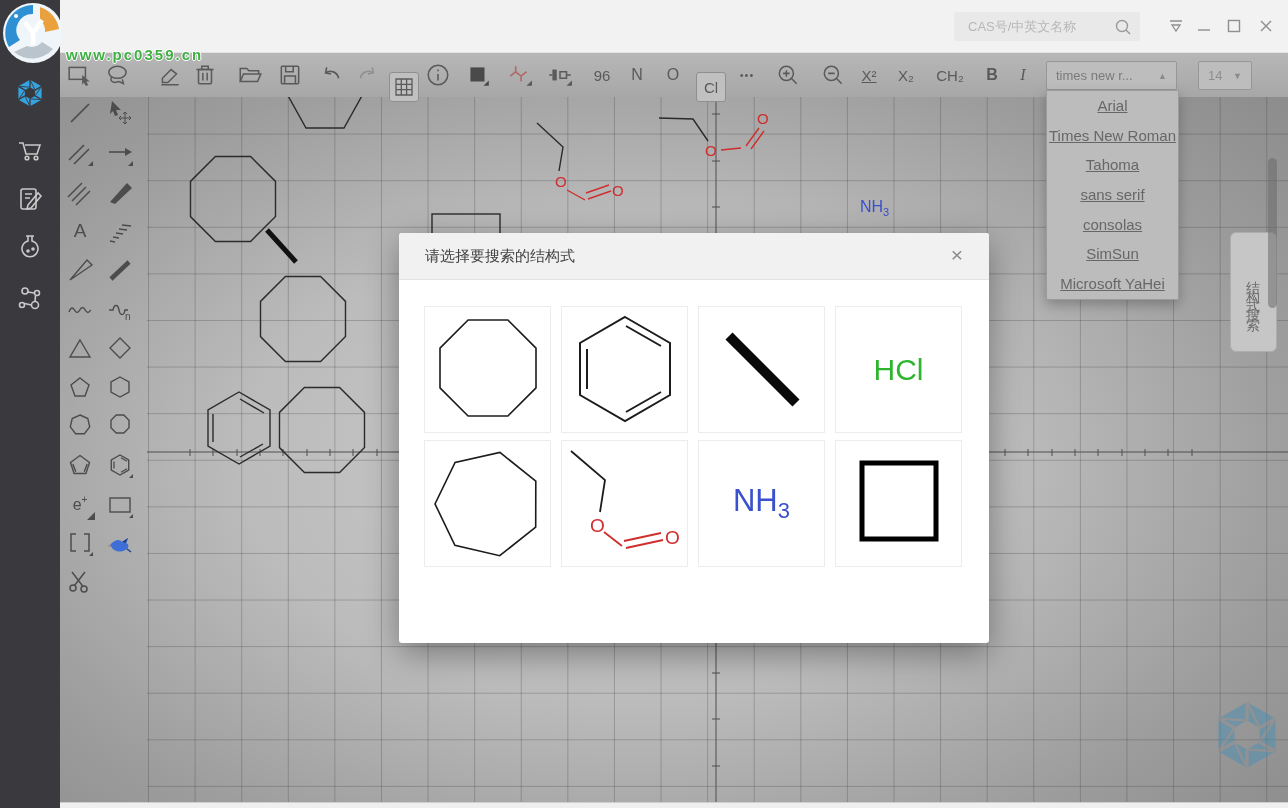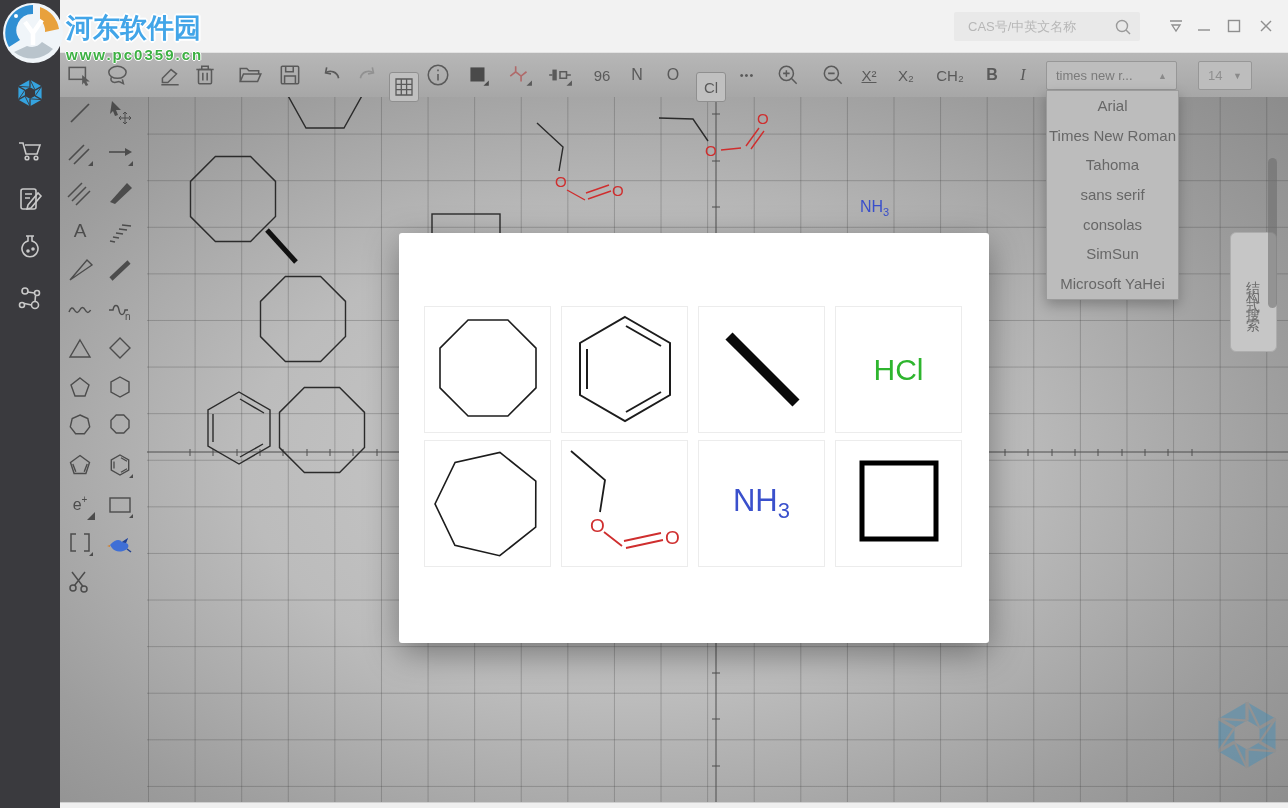--- a/index.html
+++ b/index.html
@@ -34,21 +34,21 @@
   .structs{position:absolute;left:0;top:0;width:1228px;height:705px;}
   .nh3-canvas{position:absolute;left:800px;top:101px;font-size:16px;color:#3a50cc;}
   .nh3-canvas sub{font-size:11px;}
 
   
   .palette{left:60px;top:97px;width:87px;height:705px;z-index:5;}
   .pbtn{position:absolute;width:32px;height:32px;display:flex;align-items:center;justify-content:center;color:#4c4c4c;}
 
   
   .fontlist{left:1046px;top:90px;width:131px;background:#bcbcbc;border:1px solid #9b9b9b;box-shadow:0 5px 12px rgba(0,0,0,.25);z-index:15;}
-  .fontlist .fitem{height:29.7px;line-height:29.7px;text-align:center;font-size:15px;color:#676767;}
+  .fontlist .fitem{height:29.7px;line-height:29.7px;text-align:center;font-size:15px;color:#676767;text-decoration:underline;}
 
   
   .sidetab{left:1230px;top:232px;width:47px;height:120px;background:#c6c6c6;border:1px solid #adadad;border-radius:6px;box-sizing:border-box;z-index:6;
     display:flex;align-items:center;justify-content:center;}
   .sidetab span{writing-mode:vertical-rl;letter-spacing:9px;font-size:14px;color:#6d6d6d;}
   .vscroll{left:1268px;top:158px;width:9px;height:150px;background:rgba(105,105,105,.55);border-radius:5px;z-index:7;}
 
   
   .dialog{left:399px;top:233px;width:590px;height:410px;background:#fff;border-radius:3px;box-shadow:0 10px 34px rgba(0,0,0,.38);z-index:30;}
   .dlg-head{position:absolute;left:0;top:0;width:590px;height:46px;background:#f1f1f1;border-bottom:1px solid #e4e4e4;border-radius:3px 3px 0 0;}
@@ -277,20 +277,24 @@
     <div class="fitem">Arial</div>
     <div class="fitem">Times New Roman</div>
     <div class="fitem">Tahoma</div>
     <div class="fitem">sans serif</div>
     <div class="fitem">consolas</div>
     <div class="fitem">SimSun</div>
     <div class="fitem">Microsoft YaHei</div>
   </div>
 
   <div class="abs dialog">
+    <div class="dlg-head">
+      <div class="dlg-title">请选择要搜索的结构式</div>
+      <div class="dlg-close">×</div>
+    </div>
     <div class="tile" style="left:25px;top:73px;">
       <svg width="127" height="127">
           <polygon points="111,81.9 82.9,110 43.1,110 15,81.9 15,42.1 43.1,14 82.9,14 111,42.1" fill="none" stroke="#1c1c1c" stroke-width="1.6"></polygon>
         </svg>
       </div>
     <div class="tile" style="left:162px;top:73px;">
       <svg width="127" height="127">
           <polygon points="63,11 108,37 108,89 63,115 18,89 18,37" fill="none" stroke="#1c1c1c" stroke-width="2"></polygon>
           <path d="M64,20 L99,40 M25,43 L25,83 M99,86 L64,106" stroke="#1c1c1c" stroke-width="2" fill="none"></path>
         </svg>
@@ -520,21 +524,20 @@
 
   <div class="abs wm" style="left:0;top:0;width:420px;height:80px;">
     <svg width="62" height="62" style="position:absolute;left:2px;top:2px;" viewBox="0 0 62 62">
       <circle cx="31" cy="31" r="30" fill="#f0f5f9"></circle>
       <path d="M31,3 A28,28 0 0 0 7,45 L18,38 A16,16 0 0 1 31,12 Z" fill="#2f8fd3"></path>
       <path d="M38,5 A28,28 0 0 1 57,27 L43,30 A14,14 0 0 0 38,18 Z" fill="#e8a13c"></path>
       <path d="M12,50 A28,28 0 0 0 51,47 L40,40 A14,14 0 0 1 25,44 Z" fill="#b9c4cc"></path>
       <path d="M23,20 l8,11 9,-13 M31,31 v12" stroke="#ffffff" stroke-width="4.5" fill="none"></path>
       <circle cx="14" cy="14" r="2" fill="#ffffff"></circle>
     </svg>
-    <div class="wm-name">河东软件园</div>
     <div class="wm-url">www.pc0359.cn</div>
   </div>
 
   <div class="abs wm wm-br">
     <svg width="74" height="74" viewBox="0 0 36 36">
       <path fill-rule="evenodd" d="M18,2 L31.9,10 L31.9,26 L18,34 L4.1,26 L4.1,10 Z M18,11 L24.1,14.5 L24.1,21.5 L18,25 L11.9,21.5 L11.9,14.5 Z" fill="#4b8fb4"></path>
       <g stroke="#8f8f8f" stroke-width="1.6">
         <path d="M18,2 L18,11 M31.9,10 L24.1,14.5 M31.9,26 L24.1,21.5 M18,34 L18,25 M4.1,26 L11.9,21.5 M4.1,10 L11.9,14.5"></path>
         <path d="M18,2 L24.1,14.5 M31.9,10 L24.1,21.5 M31.9,26 L18,25 M18,34 L11.9,21.5 M4.1,26 L11.9,14.5 M4.1,10 L18,11" stroke-width="1.1"></path>
       </g>

